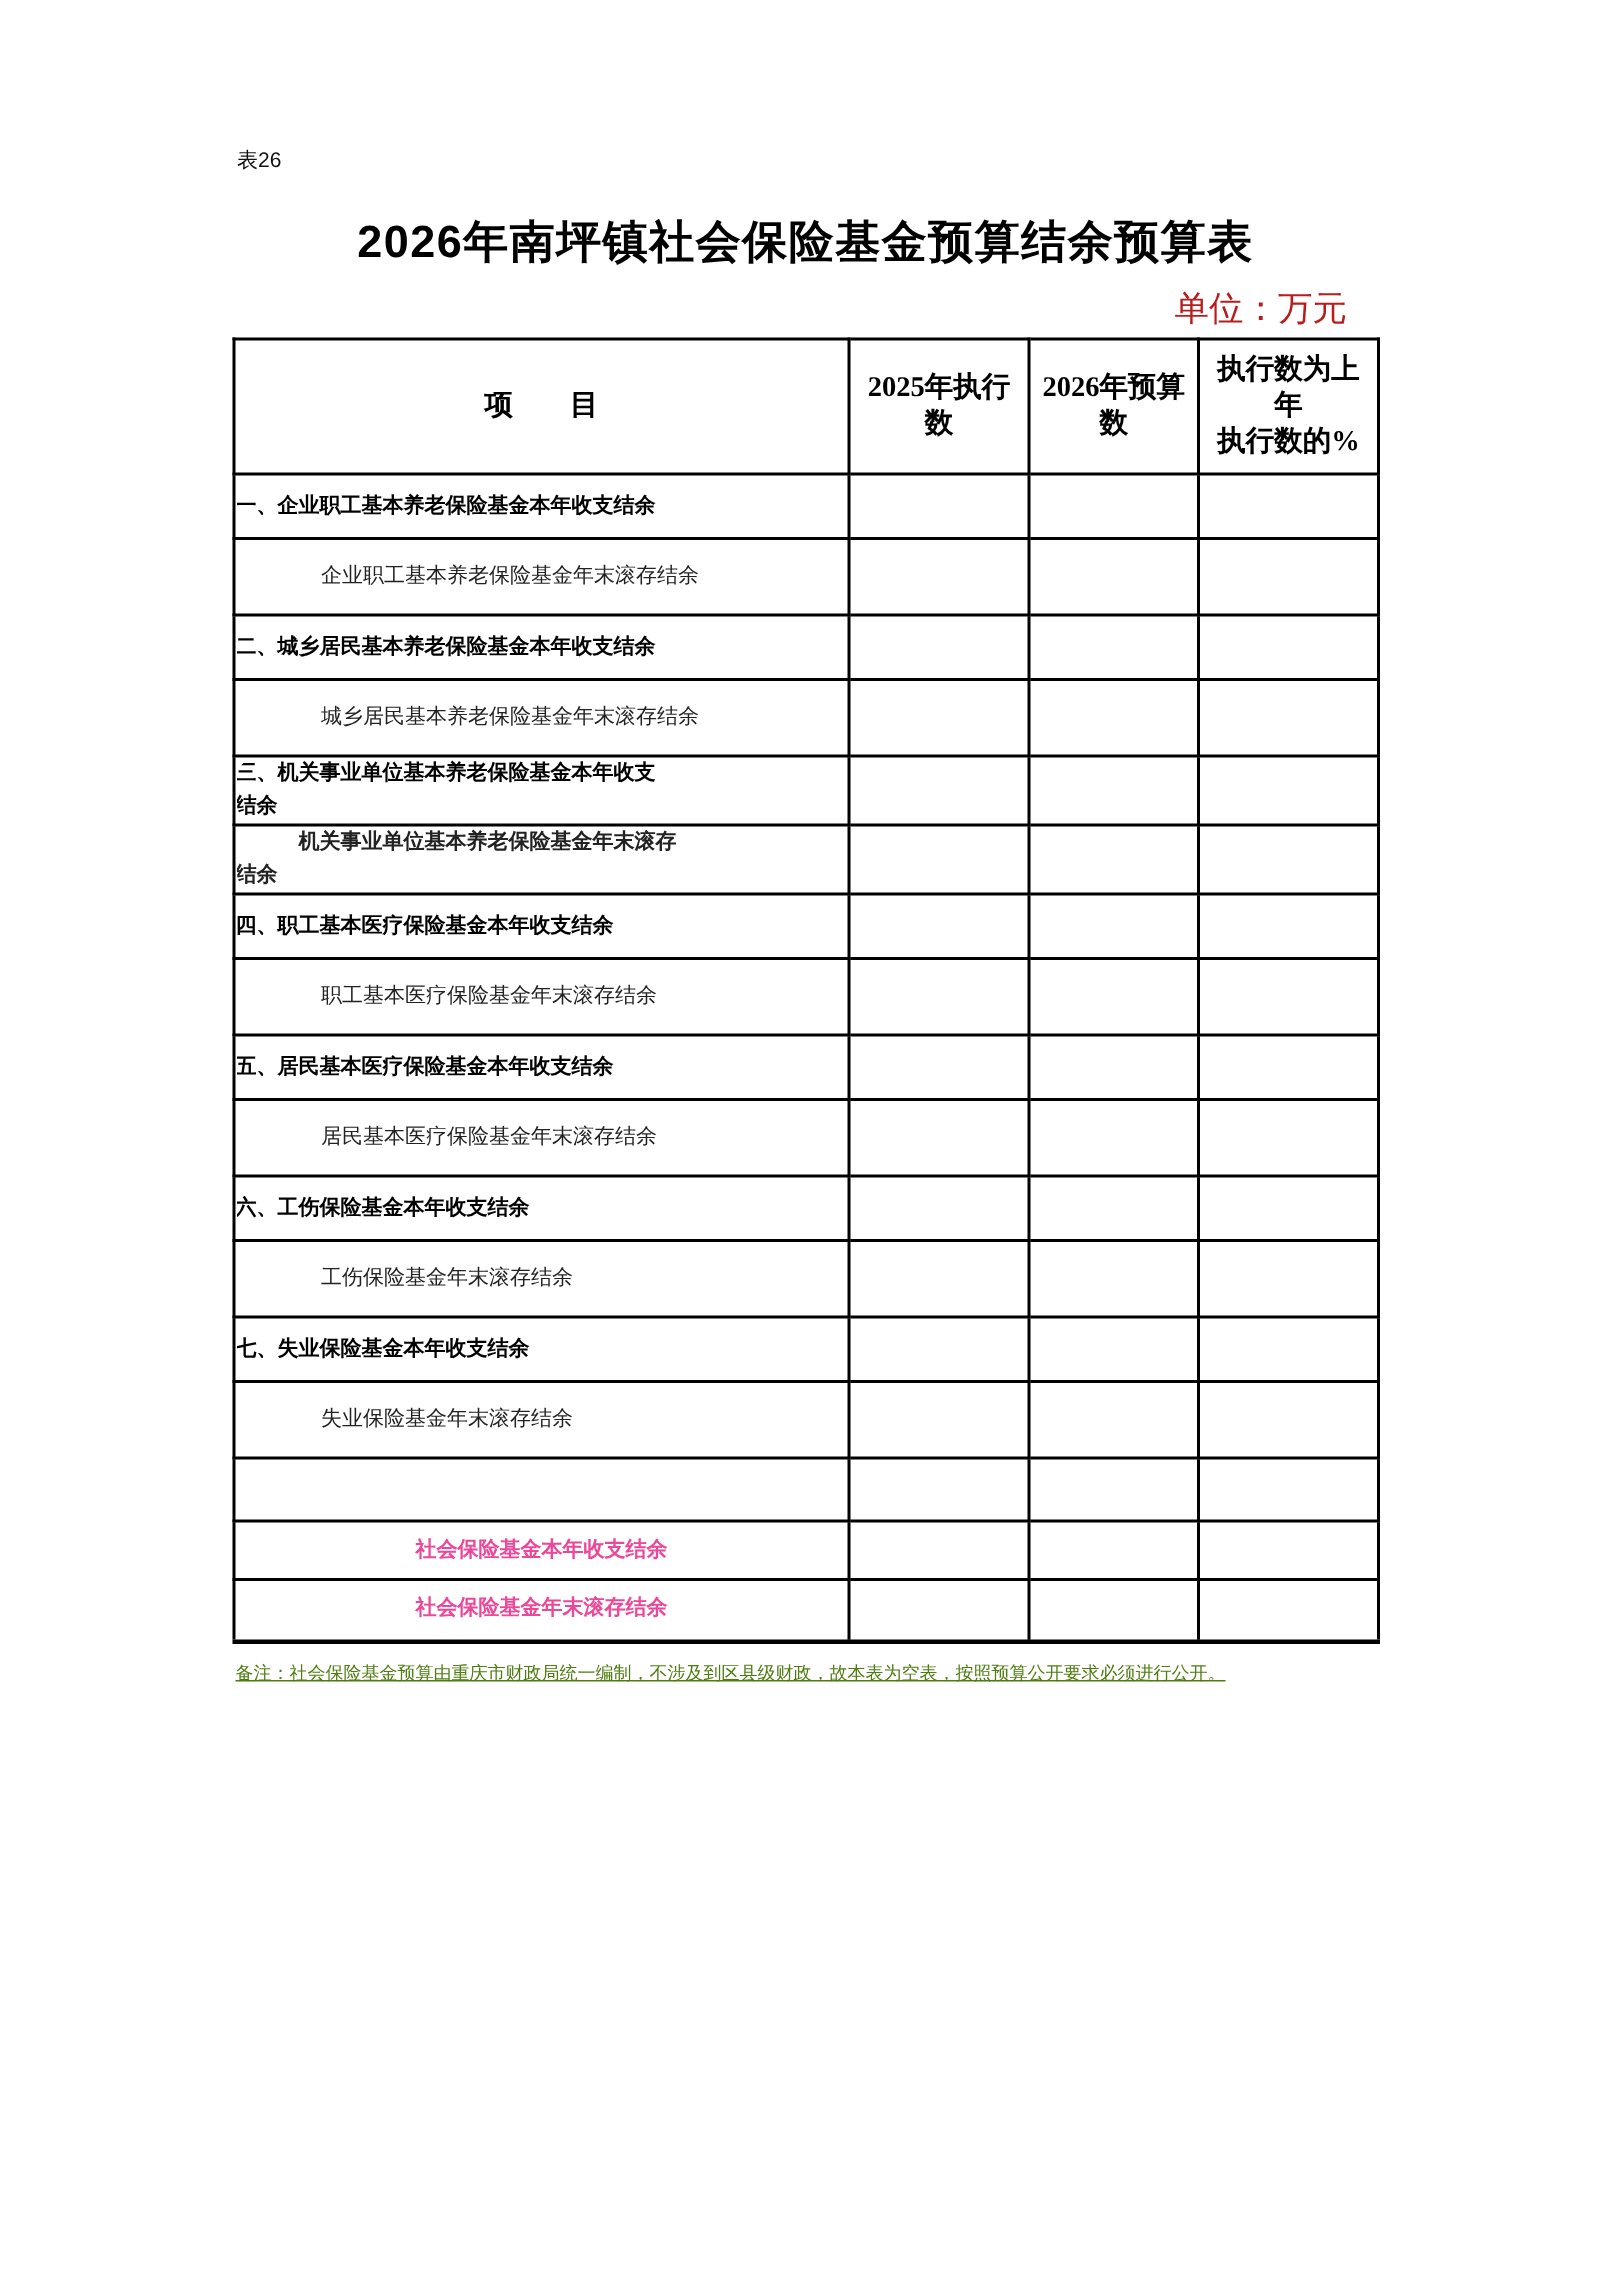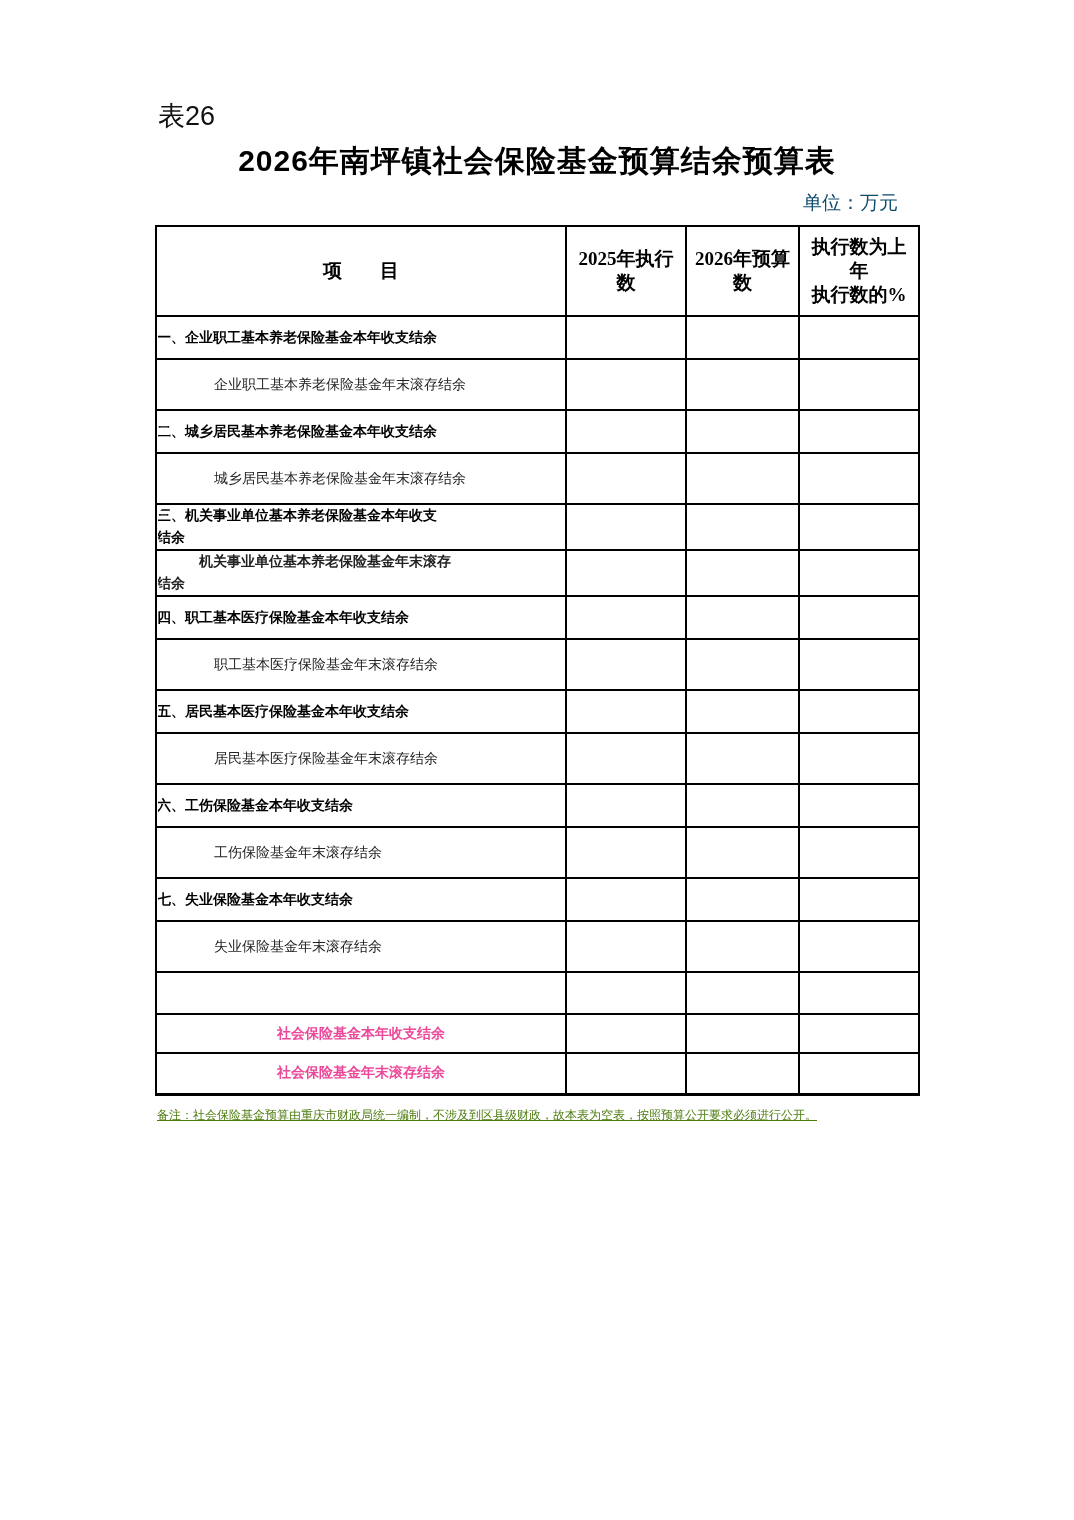--- a/index.html
+++ b/index.html
@@ -14,21 +14,21 @@
     background: #ffffff;
     font-family: "Liberation Serif", serif;
     color: #000;
     overflow: hidden;
   }
   .table-tag {
     position: absolute;
     left: 158px;
     top: 98px;
     font-family: "Liberation Sans", sans-serif;
-    font-size: 27px;
+    font-size: 14px;
     font-weight: 500;
     color: #111;
   }
   .doc-title {
     position: absolute;
     left: 0;
     top: 141px;
     width: 1074px;
     text-align: center;
     font-family: "Liberation Sans", sans-serif;
@@ -36,22 +36,22 @@
     font-weight: 700;
     letter-spacing: 1px;
     color: #000;
   }
   .unit-label {
     position: absolute;
     left: 155px;
     top: 190px;
     width: 743px;
     text-align: right;
-    font-size: 19px;
-    color: #0c4a6e;
+    font-size: 23px;
+    color: #b91c1c;
   }
   table.budget {
     position: absolute;
     left: 155px;
     top: 225px;
     width: 763px;
     border-collapse: collapse;
     table-layout: fixed;
     border: 2px solid #000;
     border-bottom-width: 3px;

